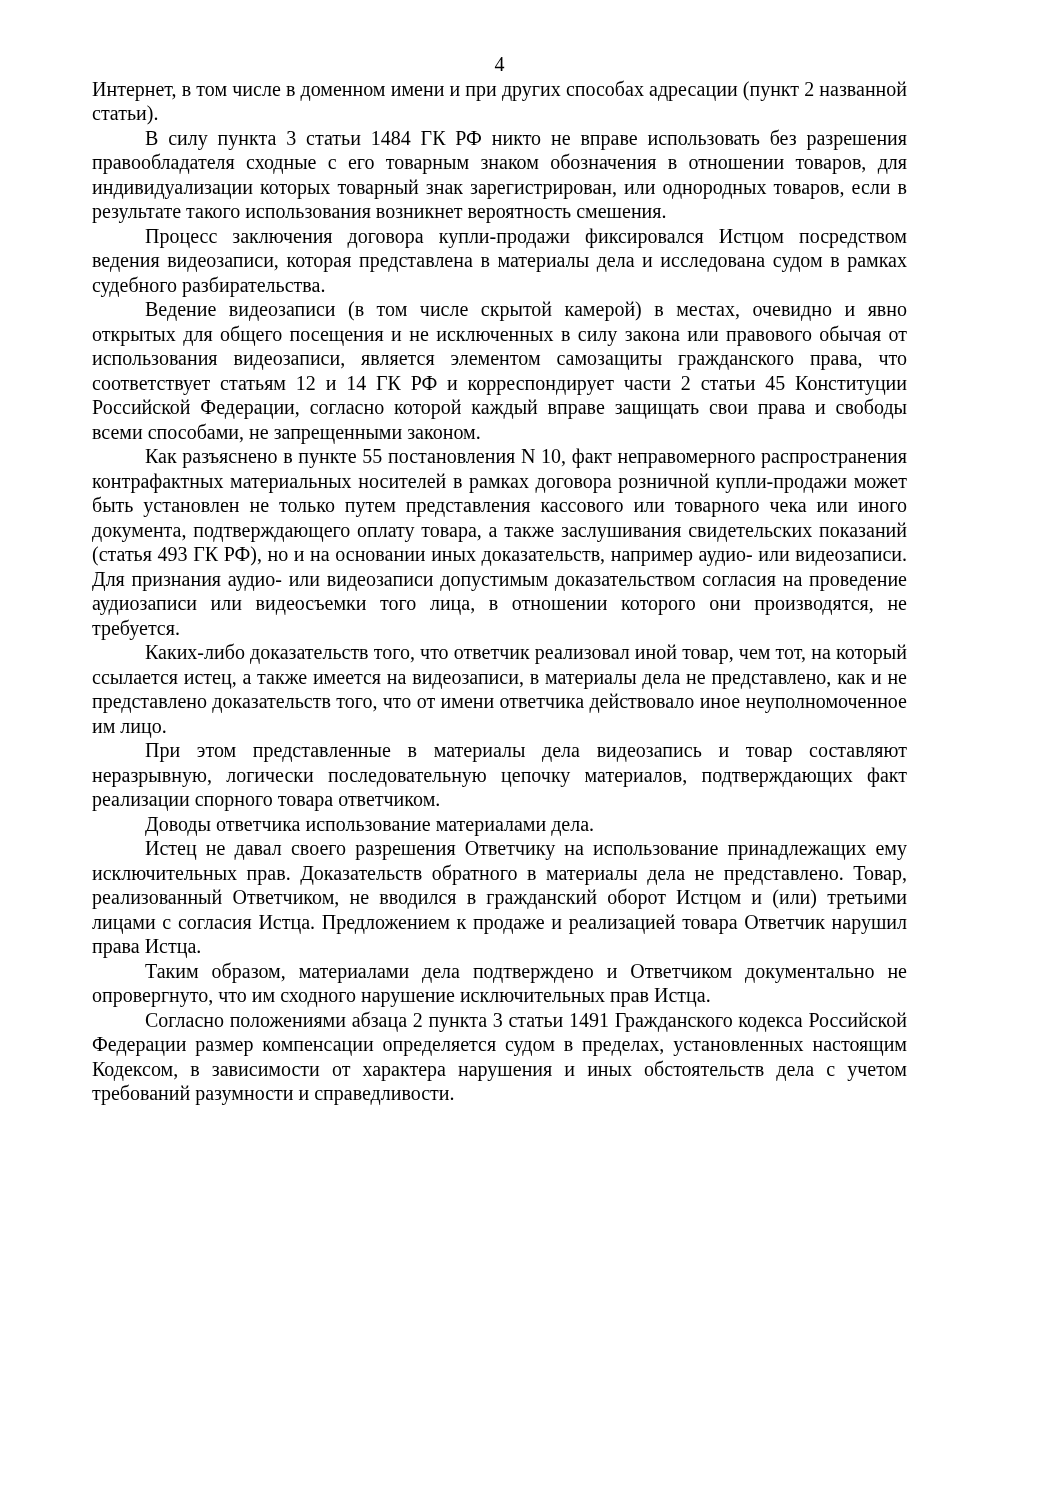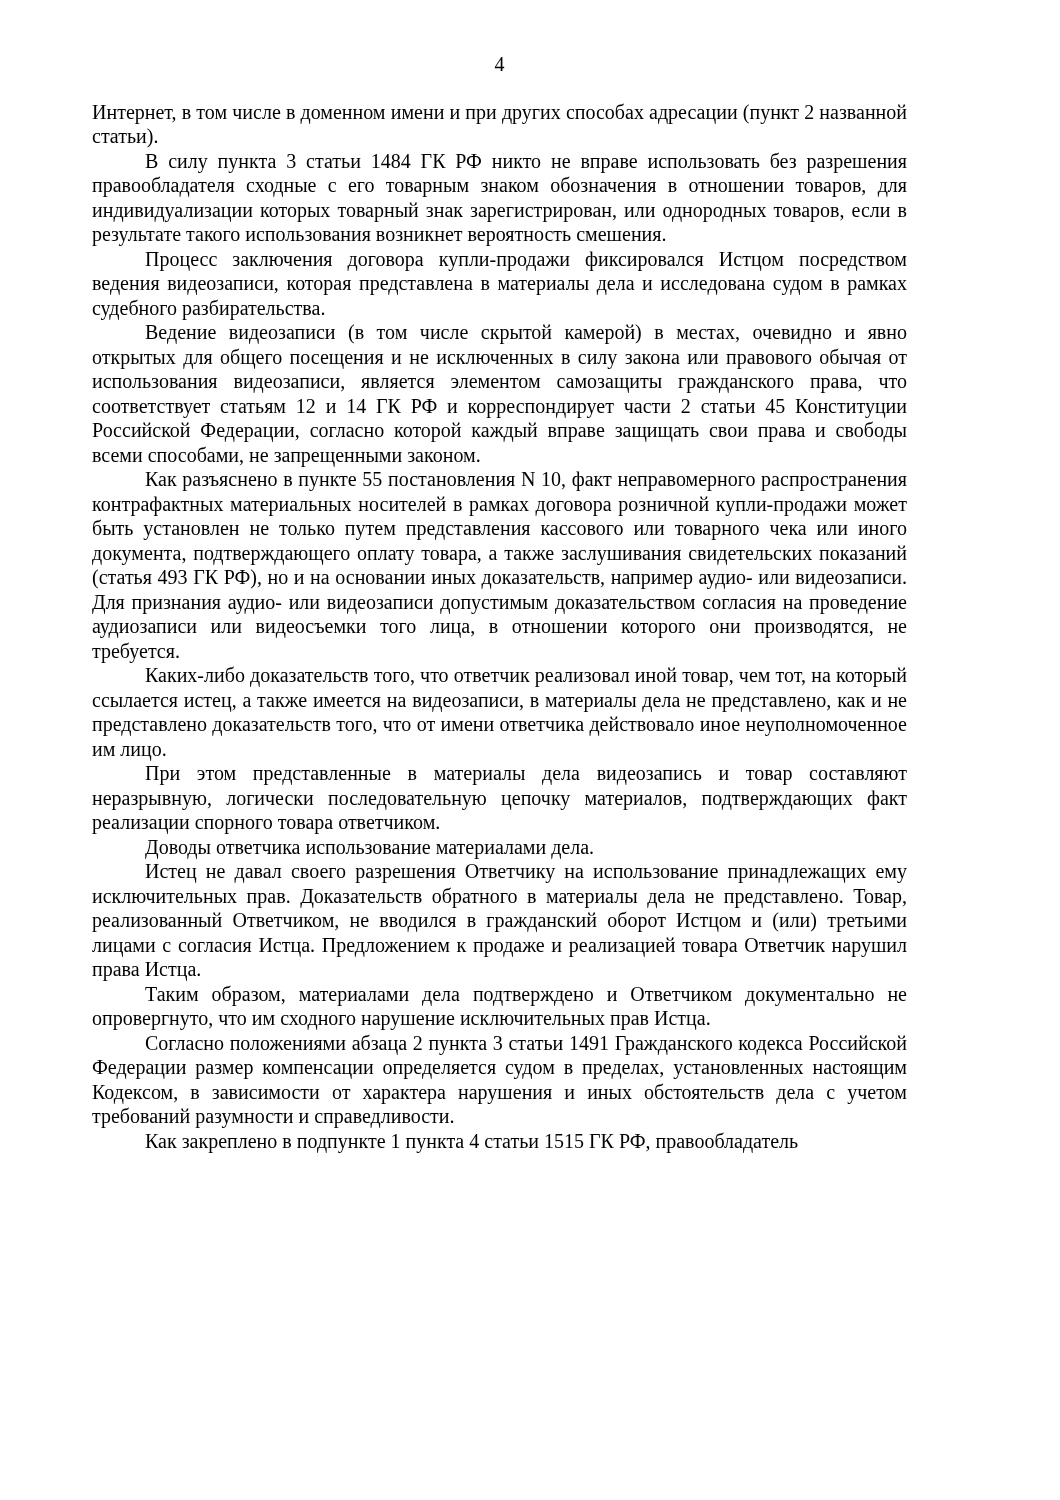--- a/index.html
+++ b/index.html
@@ -19,21 +19,20 @@
     width: 1060px;
     height: 1500px;
     padding: 52px 153px 0 92px;
   }
   .page-number {
     font-size: 20px;
     line-height: 24.5px;
     text-align: center;
   }
   .content {
-    margin-top: 23px;
     font-size: 20px;
     line-height: 24.5px;
     text-align: justify;
   }
   .content p {
     margin: 0;
     padding: 0;
     text-indent: 53px;
   }
   .content p.continuation {
@@ -51,15 +50,14 @@
     <p>В силу пункта 3 статьи 1484 ГК РФ никто не вправе использовать без разрешения правообладателя сходные с его товарным знаком обозначения в отношении товаров, для индивидуализации которых товарный знак зарегистрирован, или однородных товаров, если в результате такого использования возникнет вероятность смешения.</p>
     <p>Процесс заключения договора купли-продажи фиксировался Истцом посредством ведения видеозаписи, которая представлена в материалы дела и исследована судом в рамках судебного разбирательства.</p>
     <p>Ведение видеозаписи (в том числе скрытой камерой) в местах, очевидно и явно открытых для общего посещения и не исключенных в силу закона или правового обычая от использования видеозаписи, является элементом самозащиты гражданского права, что соответствует статьям 12 и 14 ГК РФ и корреспондирует части 2 статьи 45 Конституции Российской Федерации, согласно которой каждый вправе защищать свои права и свободы всеми способами, не запрещенными законом.</p>
     <p>Как разъяснено в пункте 55 постановления N 10, факт неправомерного распространения контрафактных материальных носителей в рамках договора розничной купли-продажи может быть установлен не только путем представления кассового или товарного чека или иного документа, подтверждающего оплату товара, а также заслушивания свидетельских показаний (статья 493 ГК РФ), но и на основании иных доказательств, например аудио- или видеозаписи. Для признания аудио- или видеозаписи допустимым доказательством согласия на проведение аудиозаписи или видеосъемки того лица, в отношении которого они производятся, не требуется.</p>
     <p>Каких-либо доказательств того, что ответчик реализовал иной товар, чем тот, на который ссылается истец, а также имеется на видеозаписи, в материалы дела не представлено, как и не представлено доказательств того, что от имени ответчика действовало иное неуполномоченное им лицо.</p>
     <p>При этом представленные в материалы дела видеозапись и товар составляют неразрывную, логически последовательную цепочку материалов, подтверждающих факт реализации спорного товара ответчиком.</p>
     <p>Доводы ответчика использование материалами дела.</p>
     <p>Истец не давал своего разрешения Ответчику на использование принадлежащих ему исключительных прав. Доказательств обратного в материалы дела не представлено. Товар, реализованный Ответчиком, не вводился в гражданский оборот Истцом и (или) третьими лицами с согласия Истца. Предложением к продаже и реализацией товара Ответчик нарушил права Истца.</p>
     <p>Таким образом, материалами дела подтверждено и Ответчиком документально не опровергнуто, что им сходного  нарушение исключительных прав Истца.</p>
     <p>Согласно положениями абзаца 2 пункта 3 статьи 1491 Гражданского кодекса Российской Федерации размер компенсации определяется судом в пределах, установленных настоящим Кодексом, в зависимости от характера нарушения и иных обстоятельств дела с учетом требований разумности и справедливости.</p>
-    <p>Как закреплено в подпункте 1 пункта 4 статьи 1515 ГК РФ, правообладатель</p>
   </div>
 </div>
 
 </body></html>

